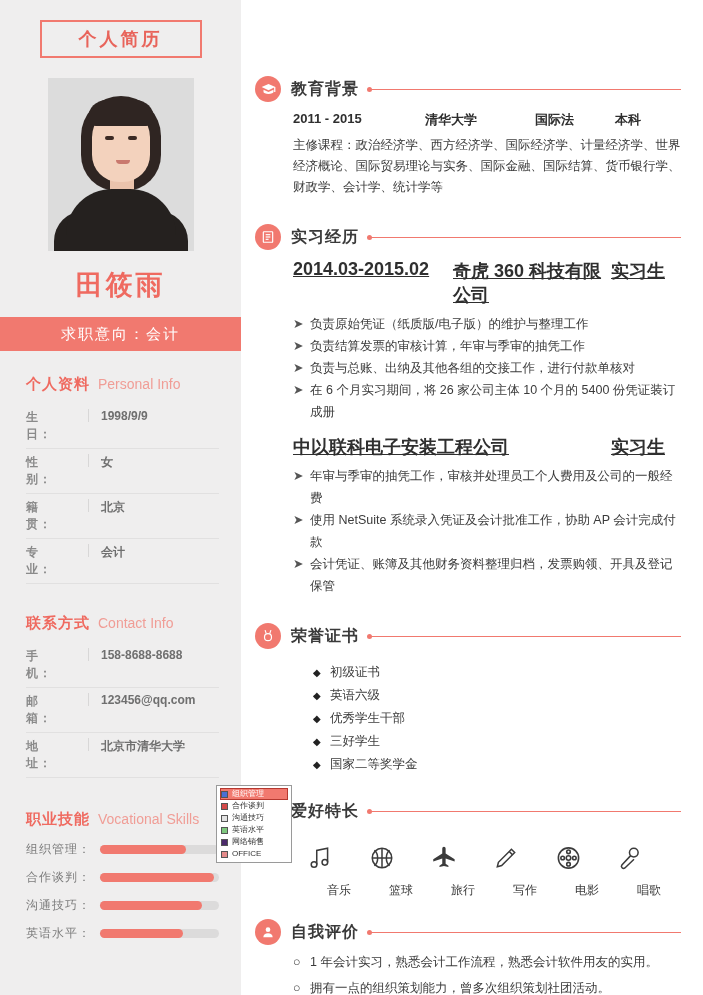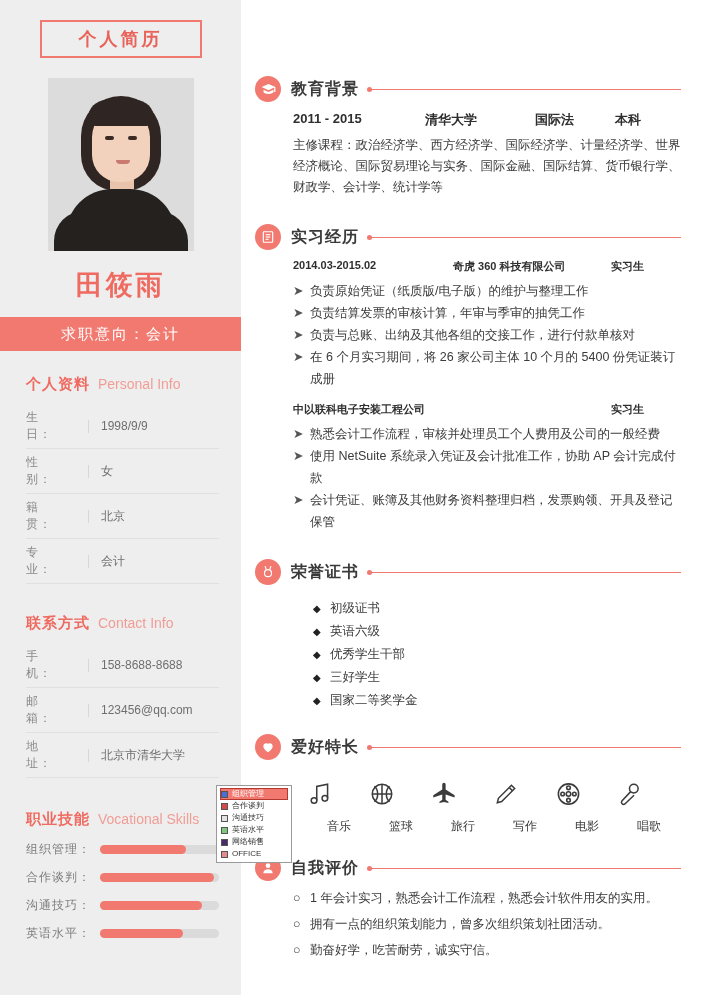--- a/index.html
+++ b/index.html
@@ -74,24 +74,24 @@
     display: flex; align-items: center; justify-content: center;
     font-size: 15px; letter-spacing: 2px;
   }
 
   .sect-head { margin: 24px 0 0 26px; display: flex; align-items: baseline; }
   .sect-head .cn { font-size: 15px; color: #ef6a60; font-weight: bold; letter-spacing: 1px; }
   .sect-head .en { font-size: 14px; color: #f09d96; margin-left: 8px; }
 
   .kv-list { margin: 10px 22px 0 26px; }
   .kv {
-    display: flex; align-items: center;
+    display: flex; 
     border-bottom: 1px solid #e1e0e0;
     padding: 5px 0 5px 0;
-    font-size: 12px; color: #777;
+    font-size: 12px; color: #777; font-weight: bold;
   }
   .kv .k { width: 62px; color: #8a8a8a; letter-spacing: 1px; }
   .kv .sep { width: 1px; height: 13px; background: #d8d7d7; margin-right: 12px; }
   .kv .v { color: #6f6f6f; }
 
   .skills { margin: 12px 22px 0 26px; }
   .skill-row { display: flex; align-items: center; margin-bottom: 11px; }
   .skill-row .lbl { width: 74px; font-size: 12px; color: #7c7c7c; letter-spacing: 1px; }
   .bar-bg { flex: 1; height: 9px; background: #dcdbdb; border-radius: 5px; position: relative; }
   .bar-fg { position: absolute; left: 0; top: 0; height: 9px; background: #f1796f; border-radius: 5px; }
@@ -128,21 +128,21 @@
     width: 5px; height: 5px; border-radius: 50%; background: #f1796f;
   }
   .r-body { margin: 9px 0 0 38px; }
 
   .edu-line { display: flex; font-size: 13px; font-weight: bold; color: #2f2f2f; margin-bottom: 6px; }
   .edu-line .c1 { width: 132px; }
   .edu-line .c2 { width: 110px; }
   .edu-line .c3 { width: 80px; font-family: Liberation Serif, serif; }
   .para { font-size: 12.5px; color: #3b3b3b; line-height: 21px; }
 
-  .job-head { display: flex; font-size: 11px; font-weight: bold; color: #2f2f2f; margin: 2px 0 6px 0; }
+  .job-head { display: flex; font-size: 18px; font-weight: bold; color: #2f2f2f; margin: 2px 0 6px 0; text-decoration: underline; }
   .job-head .c1 { width: 160px; }
   .job-head .c2 { flex: 1; }
   .job-head .c3 { width: 70px; text-align: left; }
   .bullets { margin: 0 0 0 0; }
   .bullet { display: flex; font-size: 12.5px; color: #3b3b3b; line-height: 22px; }
   .bullet .mk { width: 17px; color: #555; }
   .bullet .tx { flex: 1; }
   .gap { height: 10px; }
 
   .dia { display: flex; font-size: 12.5px; color: #3b3b3b; line-height: 23px; }
@@ -356,21 +356,21 @@
             </div>
         </div>
         <div class="gap"></div>
         <div class="job-head">
           <span class="c2">中以联科电子安装工程公司</span>
           <span class="c3">实习生</span>
         </div>
         <div class="bullets">
           <div class="bullet">
               <span class="mk">➤</span>
-              <span class="tx">熟悉会计工作流程，审核并处理员工个人费用及公司的一般经费</span>
+              <span class="tx">年审与季审的抽凭工作，审核并处理员工个人费用及公司的一般经费</span>
             </div>
           <div class="bullet">
               <span class="mk">➤</span>
               <span class="tx">使用 NetSuite 系统录入凭证及会计批准工作，协助 AP 会计完成付款</span>
             </div>
           <div class="bullet">
               <span class="mk">➤</span>
               <span class="tx">会计凭证、账簿及其他财务资料整理归档，发票购领、开具及登记保管</span>
             </div>
         </div>

